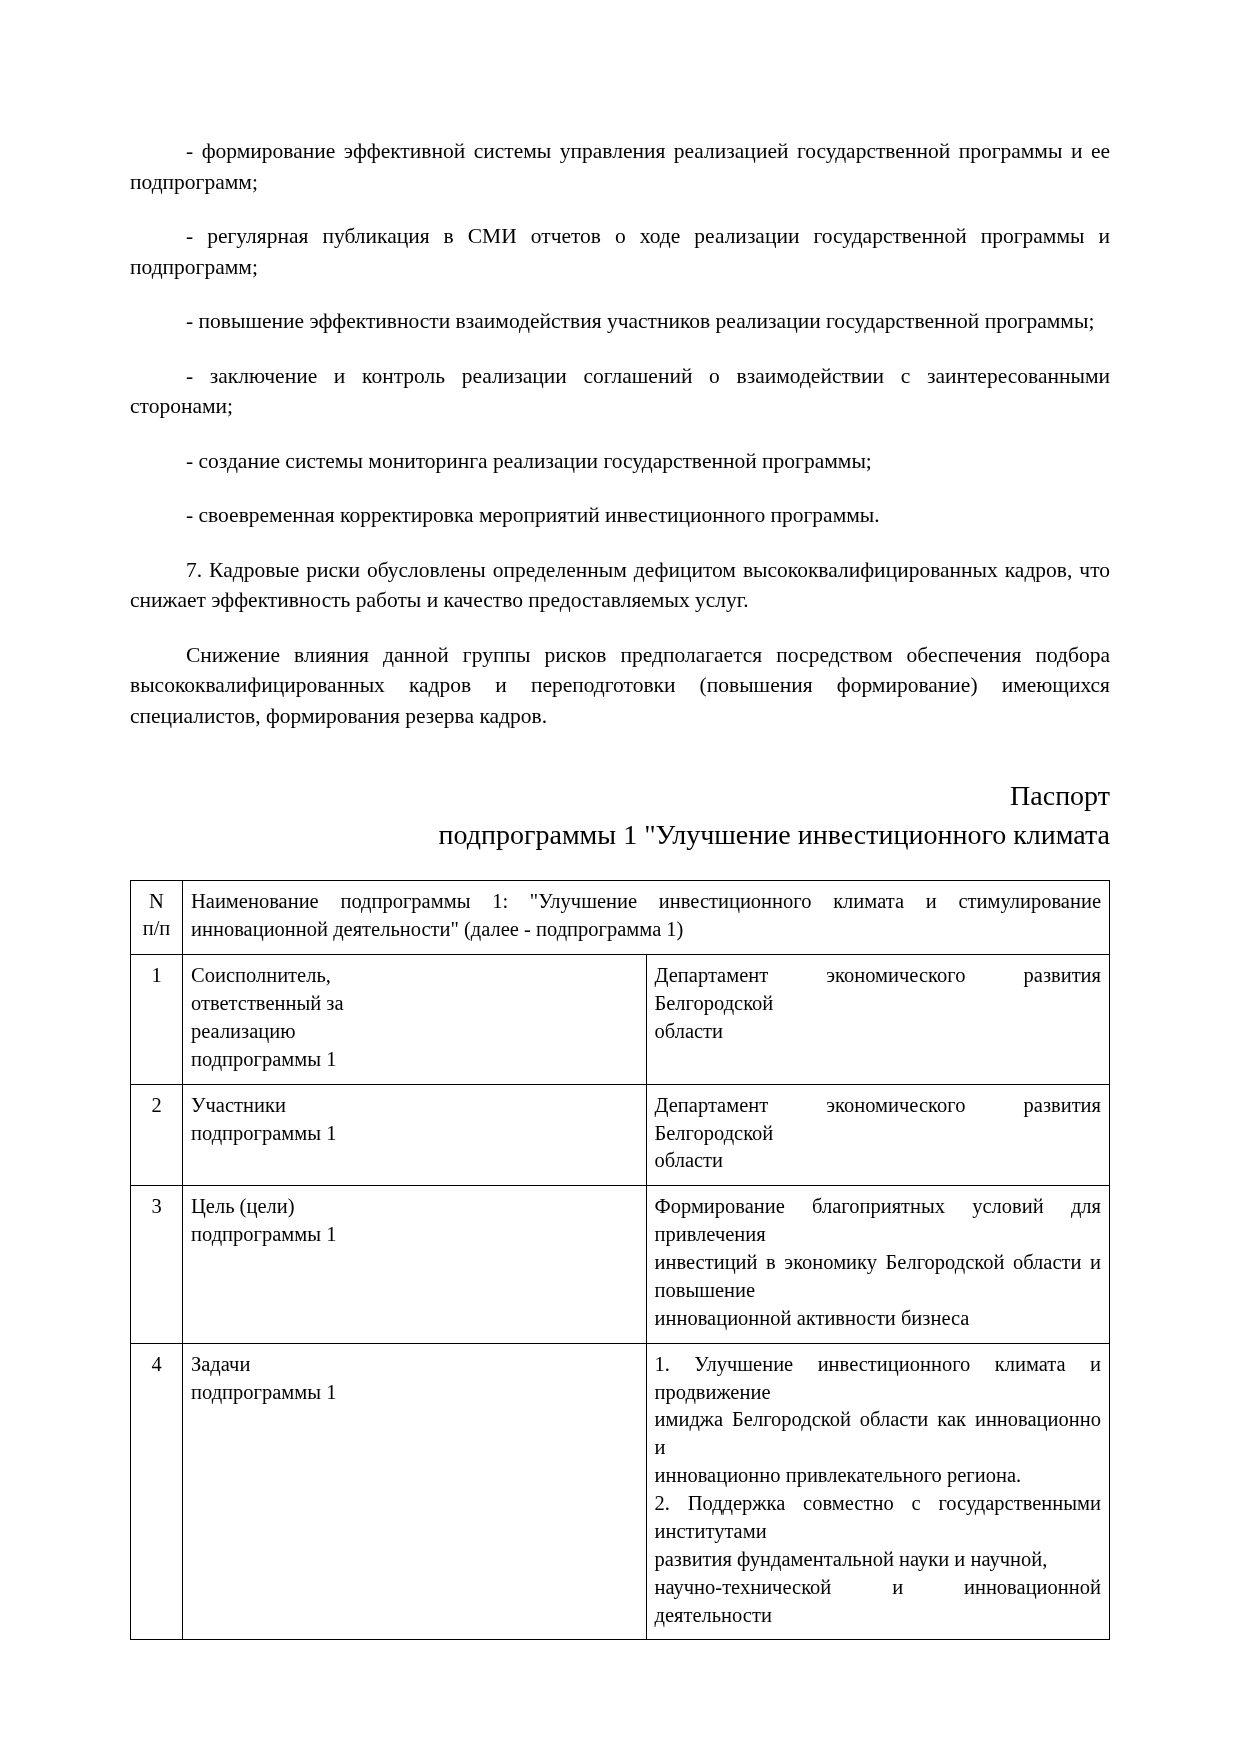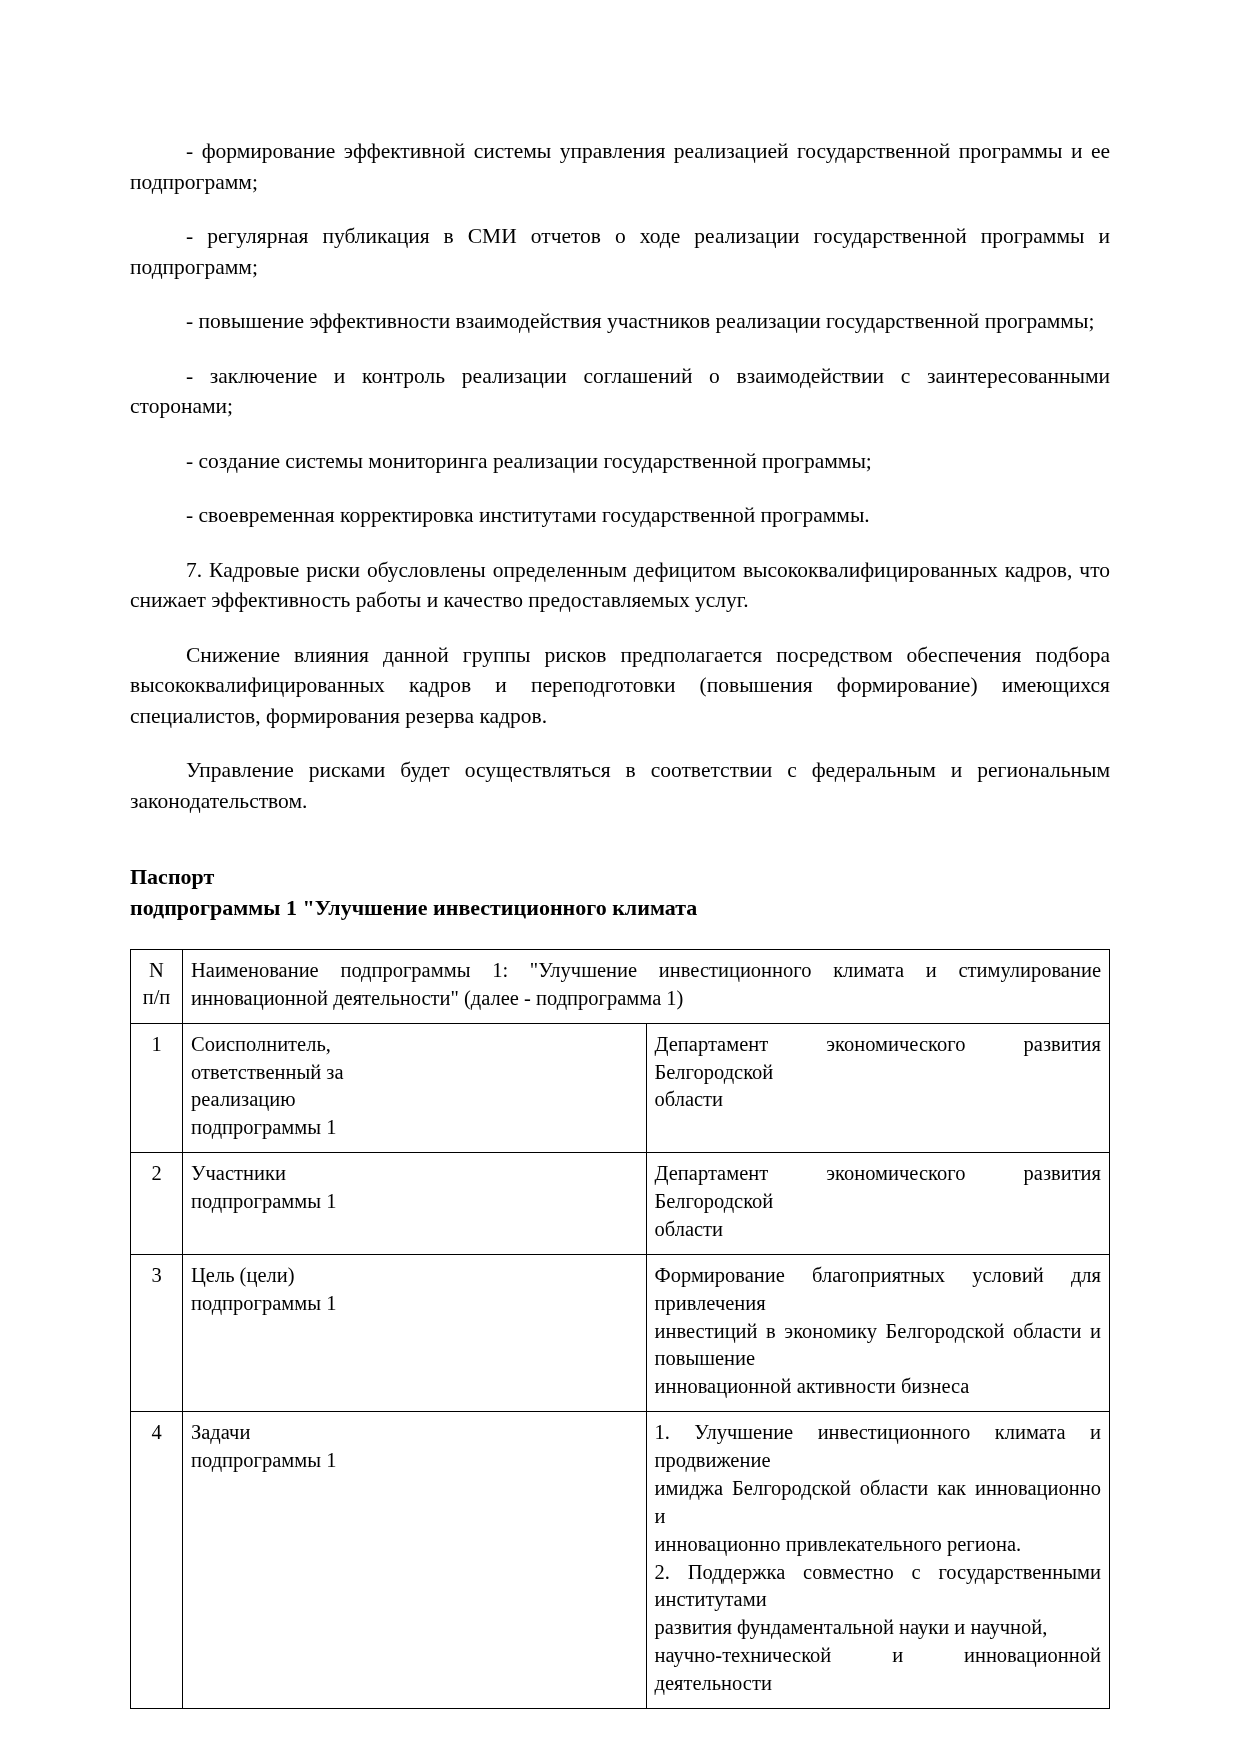--- a/index.html
+++ b/index.html
@@ -26,23 +26,23 @@
     font-size: 21.5px;
     line-height: 1.42;
     text-align: justify;
     text-indent: 56px;
     margin: 0 0 24px 0;
     hyphens: none;
   }
   .heading-block {
     margin-top: 46px;
     margin-bottom: 26px;
-    text-align: left;
-    font-weight: bold;
-    font-size: 22px;
+    text-align: right;
+    font-weight: normal;
+    font-size: 28px;
     line-height: 1.38;
   }
   .heading-line {
     display: block;
   }
   table.passport {
     width: 100%;
     border-collapse: collapse;
     table-layout: fixed;
     font-size: 20.5px;
@@ -88,24 +88,23 @@
 </head>
 <body>
 
 <div class="page">
 
   <p class="body-text">- формирование эффективной системы управления реализацией государственной программы и ее подпрограмм;</p>
   <p class="body-text">- регулярная публикация в СМИ отчетов о ходе реализации государственной программы и подпрограмм;</p>
   <p class="body-text">- повышение эффективности взаимодействия участников реализации государственной программы;</p>
   <p class="body-text">- заключение и контроль реализации соглашений о взаимодействии с заинтересованными сторонами;</p>
   <p class="body-text">- создание системы мониторинга реализации государственной программы;</p>
-  <p class="body-text">- своевременная корректировка институтами государственной программы.</p>
+  <p class="body-text">- своевременная корректировка мероприятий инвестиционного программы.</p>
   <p class="body-text">7. Кадровые риски обусловлены определенным дефицитом высококвалифицированных кадров, что снижает эффективность работы и качество предоставляемых услуг.</p>
   <p class="body-text">Снижение влияния данной группы рисков предполагается посредством обеспечения подбора высококвалифицированных кадров и переподготовки (повышения формирование) имеющихся специалистов, формирования резерва кадров.</p>
-  <p class="body-text">Управление рисками будет осуществляться в соответствии с федеральным и региональным законодательством.</p>
 
   <div class="heading-block">
     <span class="heading-line">Паспорт</span>
     <span class="heading-line">подпрограммы 1 "Улучшение инвестиционного климата</span>
   </div>
 
   <table class="passport">
     <tbody>
       <tr>
         <td class="header-num">

